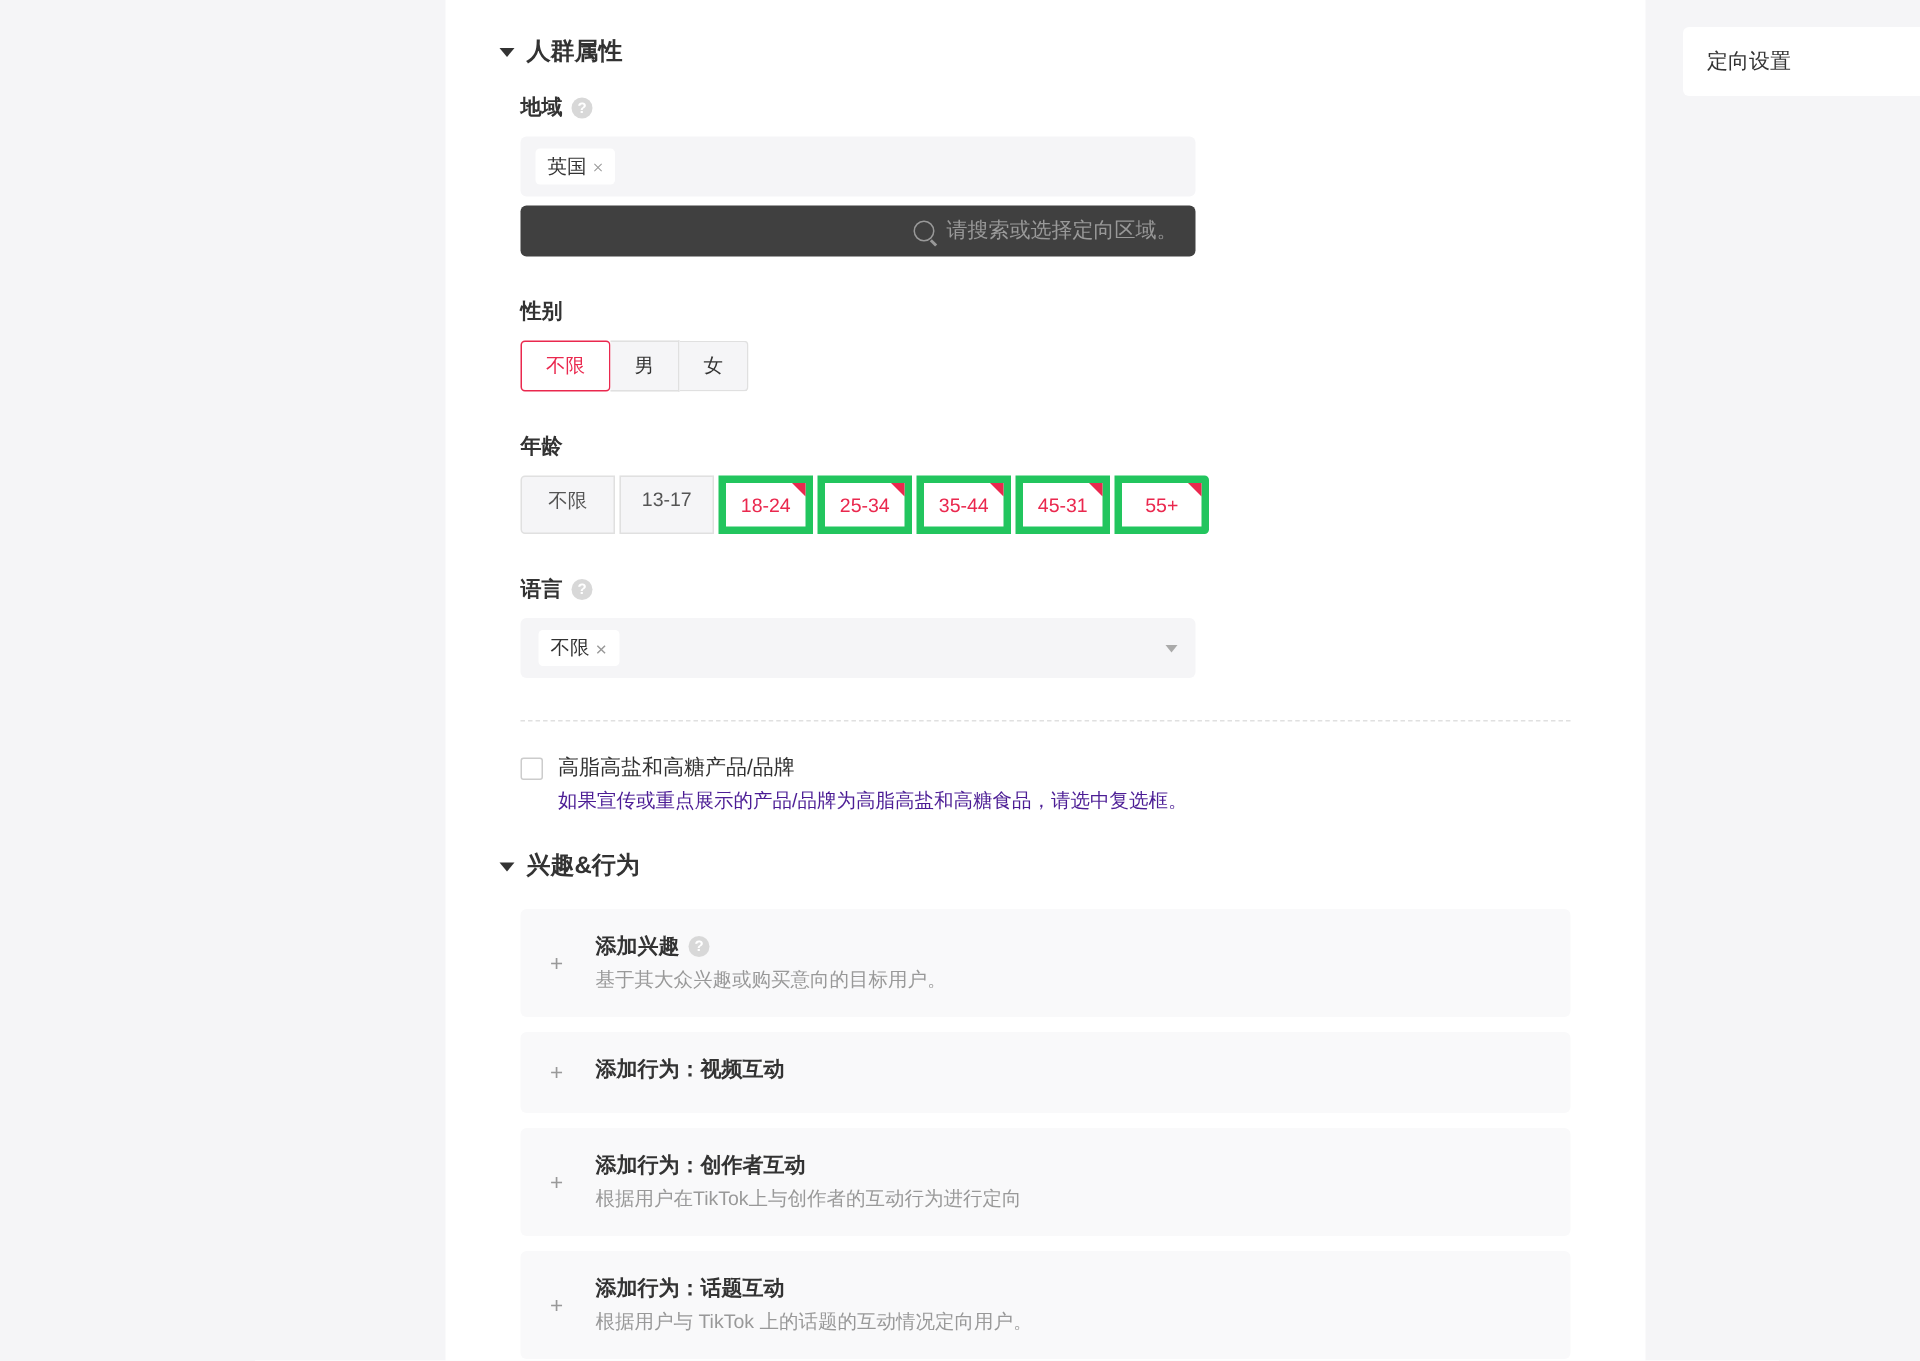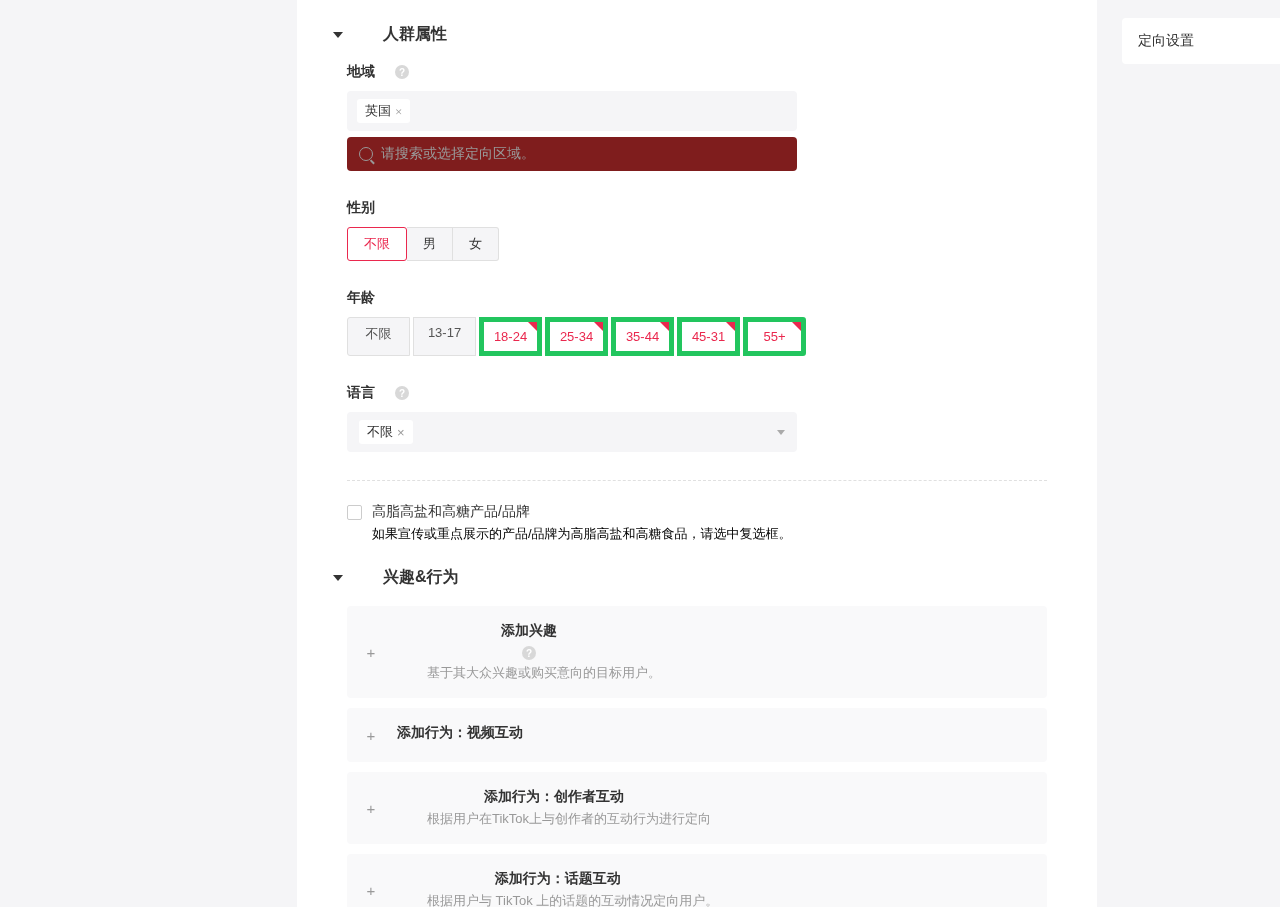--- a/index.html
+++ b/index.html
@@ -41,33 +41,32 @@
 .caret {
   width: 0; height: 0;
   border-left: 5px solid transparent;
   border-right: 5px solid transparent;
   border-top: 6px solid #333;
 }
 .section-title {
   font-size: 16px;
   font-weight: 600;
   color: #333;
-  margin-left: 32px;
 }
 .field-block {
   margin-left: 14px;
   margin-bottom: 28px;
 }
 .field-label {
   font-size: 14px;
   font-weight: 600;
   color: #333;
   display: flex;
   align-items: center;
-  gap: 20px;
+  gap: 6px;
   margin-bottom: 10px;
 }
 .help-icon {
   width: 14px; height: 14px;
   border-radius: 50%;
   background: #d8d8d8;
   display: inline-flex;
   align-items: center;
   justify-content: center;
   font-size: 10px;
@@ -90,29 +89,30 @@
   font-size: 13px;
   gap: 4px;
 }
 .tag-close {
   color: #999;
   font-size: 13px;
   cursor: pointer;
   line-height: 1;
 }
 .search-box {
-  background: #7f1d1d;
+  background: #404040;
   border-radius: 4px;
   padding: 8px 12px;
   width: 450px;
   display: flex;
   align-items: center;
   gap: 8px;
   color: #999;
   font-size: 14px;
+  justify-content: flex-end;
 }
 .search-icon {
   width: 14px; height: 14px;
   border: 1.5px solid #999;
   border-radius: 50%;
   position: relative;
   flex-shrink: 0;
 }
 .search-icon::after {
   content: '';
@@ -227,21 +227,21 @@
   flex-shrink: 0;
   cursor: pointer;
 }
 .checkbox-content .cb-title {
   font-size: 14px;
   color: #333;
   margin-bottom: 4px;
 }
 .checkbox-content .cb-desc {
   font-size: 13px;
-  color: #000000;
+  color: #4c1d95;
 }
 .add-card {
   background: #f9f9fa;
   border-radius: 4px;
   padding: 16px 18px;
   margin: 0 14px 10px 14px;
   display: flex;
   align-items: center;
   gap: 20px;
   cursor: pointer;
@@ -255,26 +255,24 @@
   flex-shrink: 0;
 }
 .add-card-content .ac-title {
   font-size: 14px;
   font-weight: 600;
   color: #333;
   display: flex;
   align-items: center;
   gap: 6px;
   margin-bottom: 4px;
-  flex-direction: column;
 }
 .add-card-content .ac-desc {
   font-size: 13px;
   color: #999;
-  margin-left: 30px;
 }
 .right-title {
   font-size: 14px;
   color: #333;
 }
 </style>
 </head>
 <body>
 
 <div class="main-panel">

